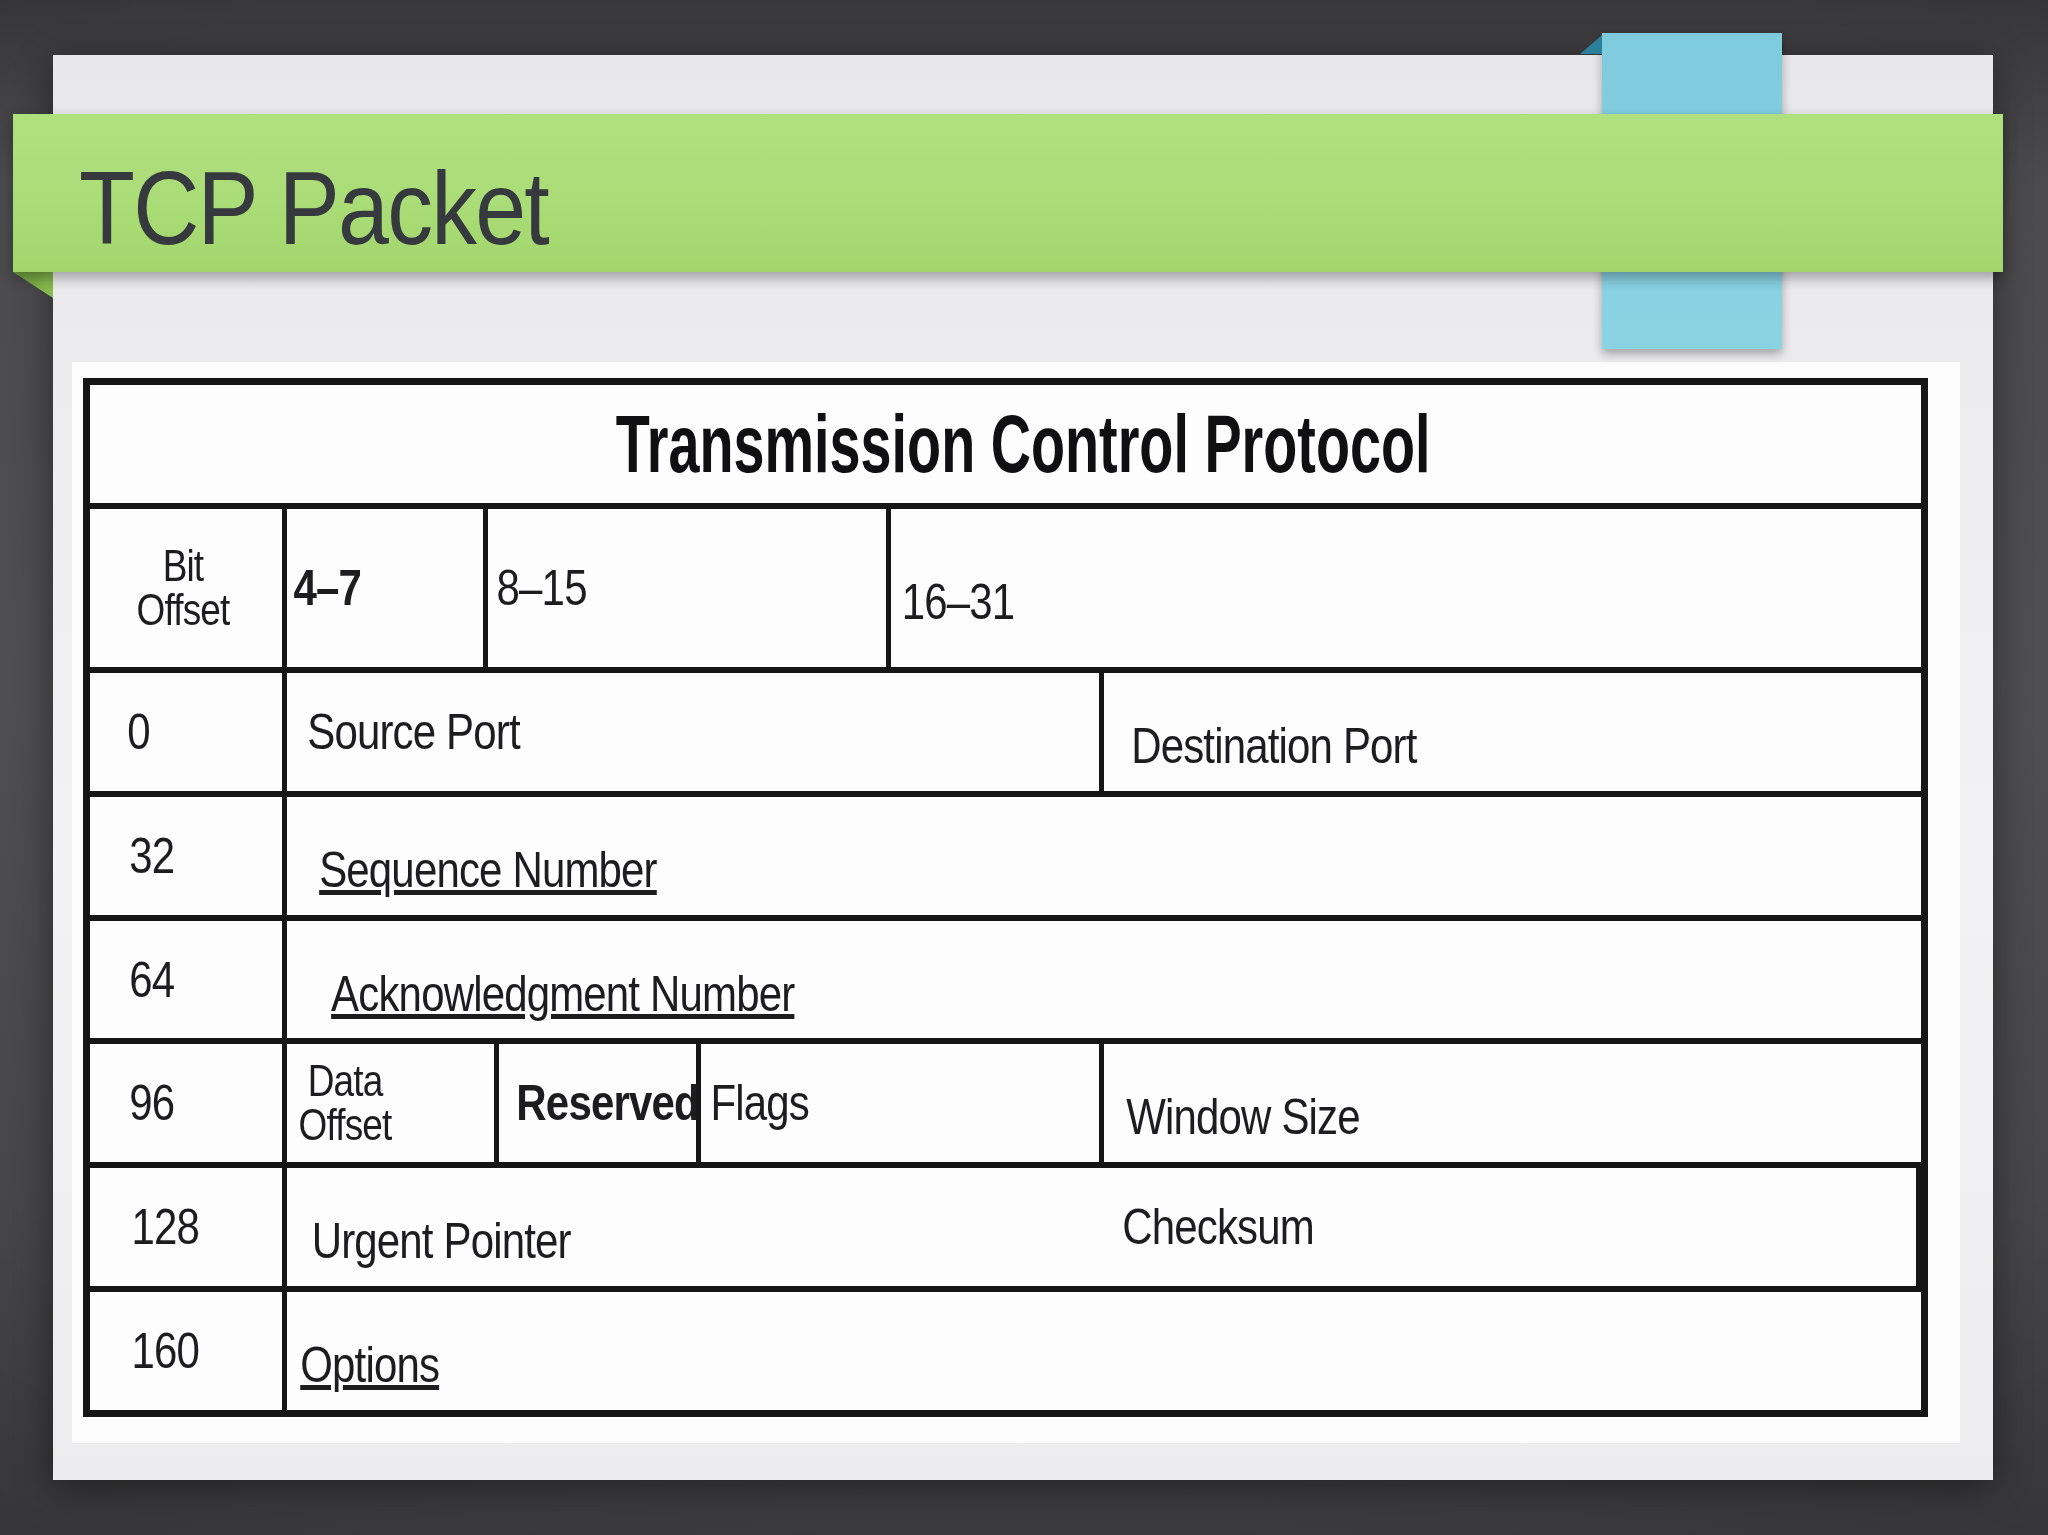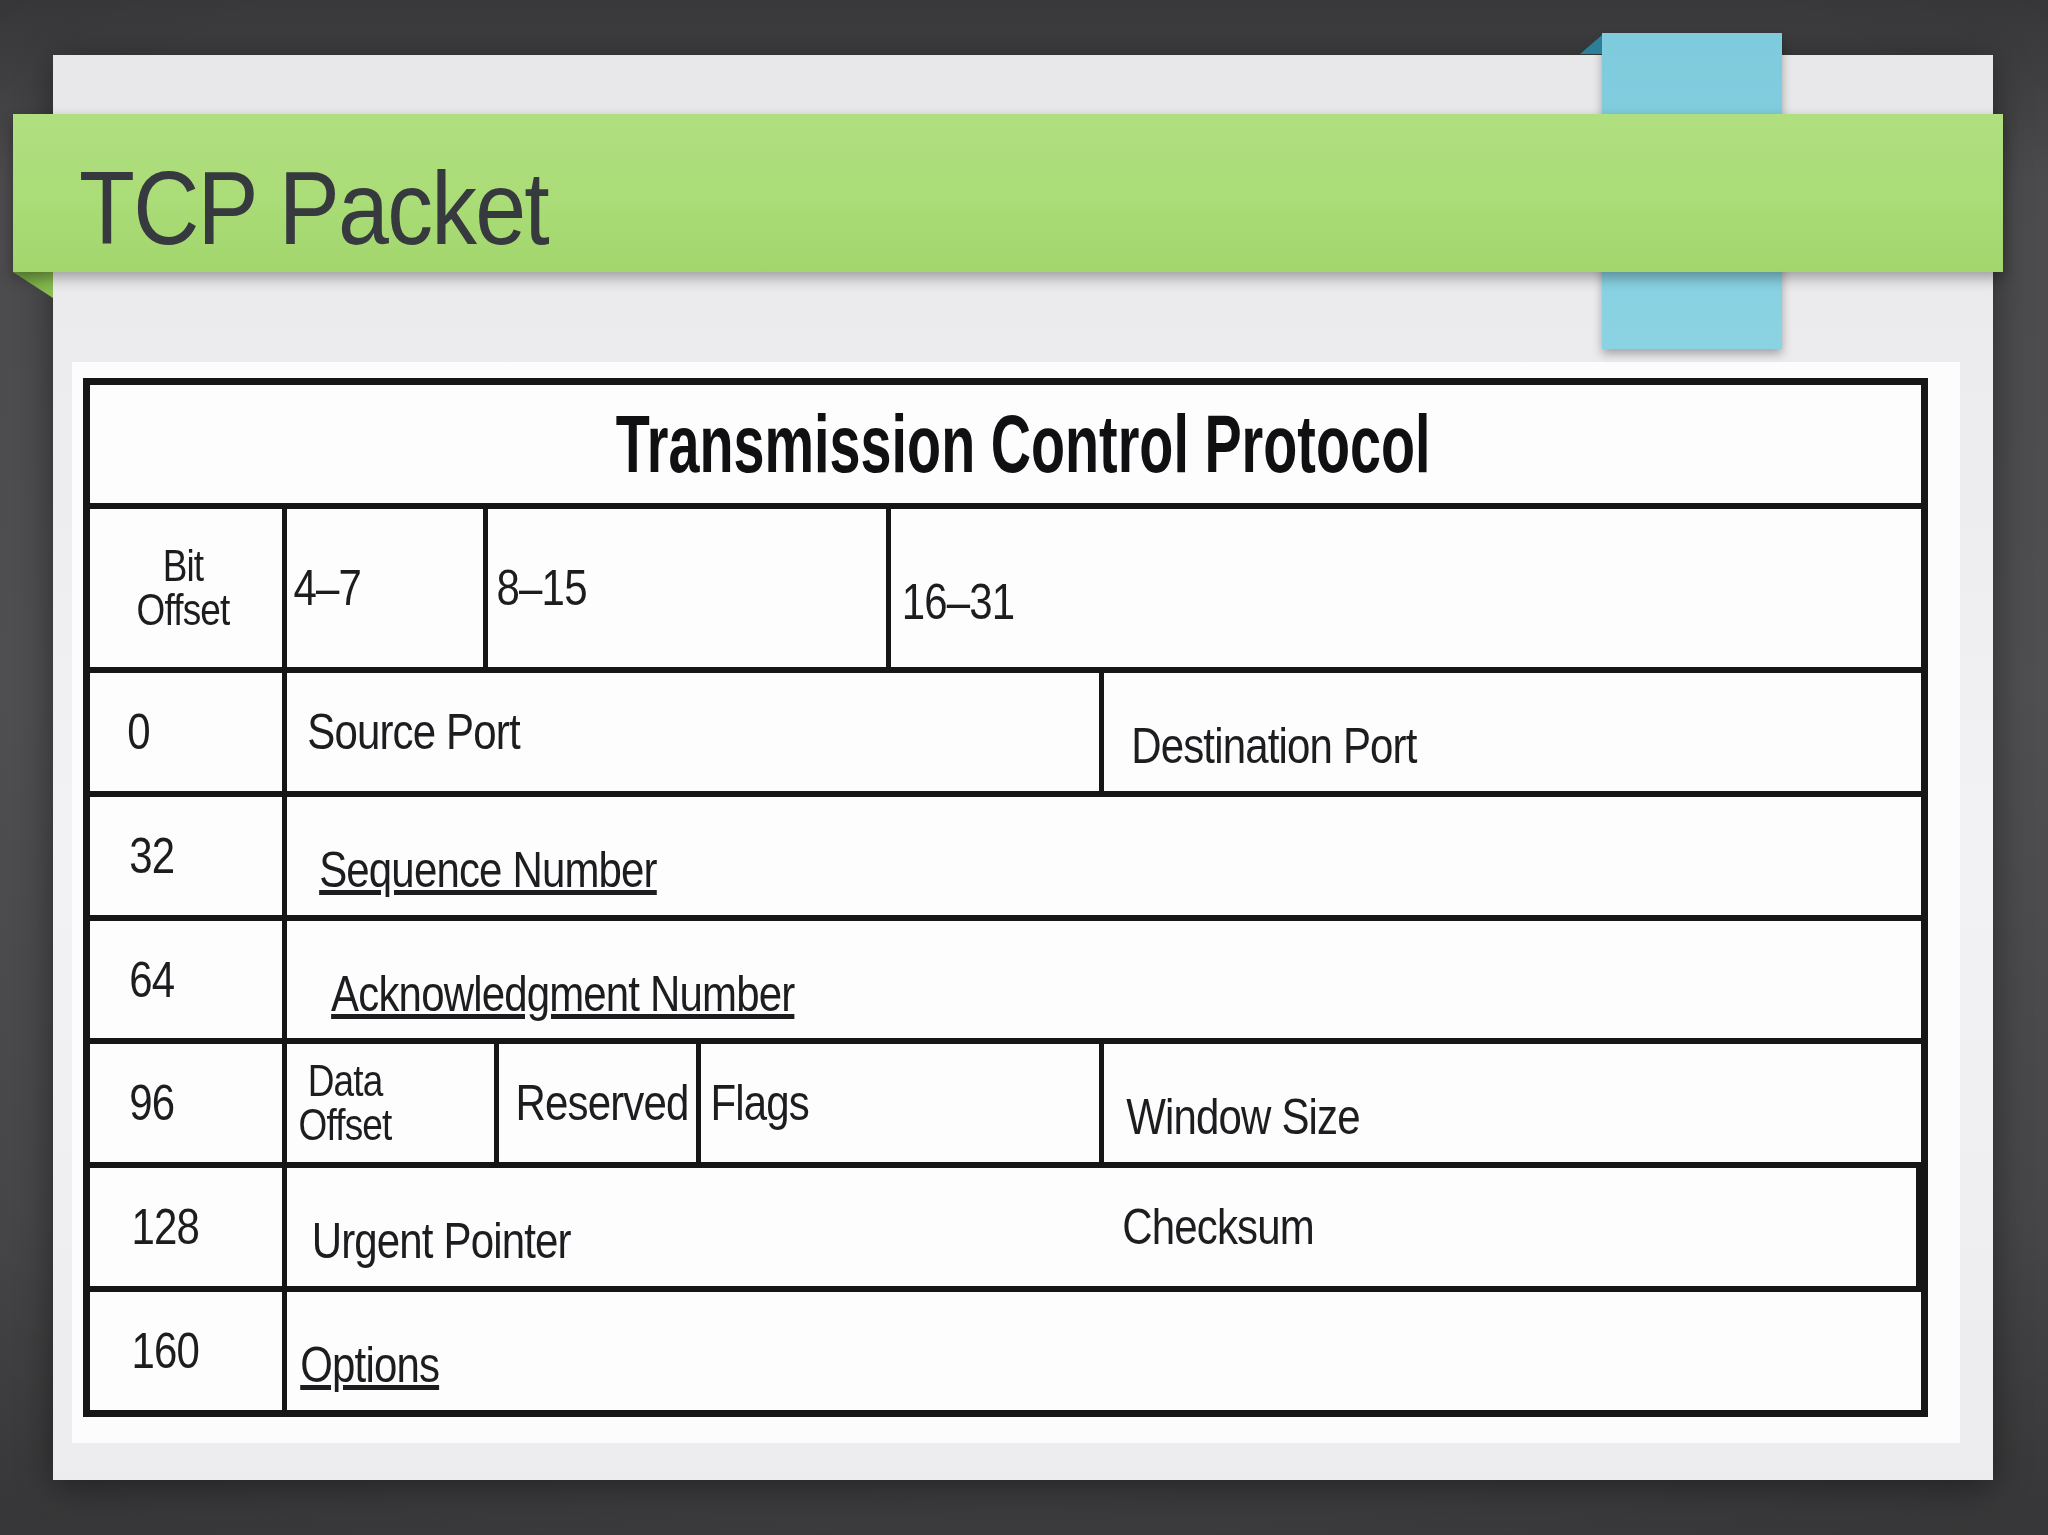--- a/index.html
+++ b/index.html
@@ -28,21 +28,21 @@
   .t-row{display:flex;box-sizing:border-box;border-top:6px solid #161617;min-height:0;padding-left:35px;}
   .t-row.first{border-top:none;}
   .title-row{height:118px;flex:none;align-items:center;justify-content:center;}
   .header-row{height:164px;flex:none;}
   .data-row{flex:1 1 0;}
   .t-cell{box-sizing:border-box;border-right:5px solid #161617;
     display:flex;align-items:center;justify-content:flex-start;min-width:0;}
   .t-cell.last{border-right:none;margin-top:28px;}
   .c0{width:9.0%;}
   .c1{width:11.85%;}
-  .c2{width:11.2%;}
+  .c2{width:11.2%;font-weight:bold;}
   .c3{width:22.45%;}
   .c4{width:45.5%;flex:1 1 auto;}
   .sp123{width:45.5%;}   
   .sp1234{width:91.0%;flex:1 1 auto;text-decoration:underline;} 
 
   .t-text{display:inline-block;font-size:50px;letter-spacing:-1px;white-space:nowrap;
     transform:scaleX(0.84);transform-origin:50% 50%;}
   .t-text.small2{font-size:44px;white-space:normal;width:116px;text-align:center;line-height:1.0;}
   .t-title{display:inline-block;font-size:82px;font-weight:bold;color:#101012;
     letter-spacing:0;white-space:nowrap;transform:scaleX(0.68);transform-origin:50% 50%;}

